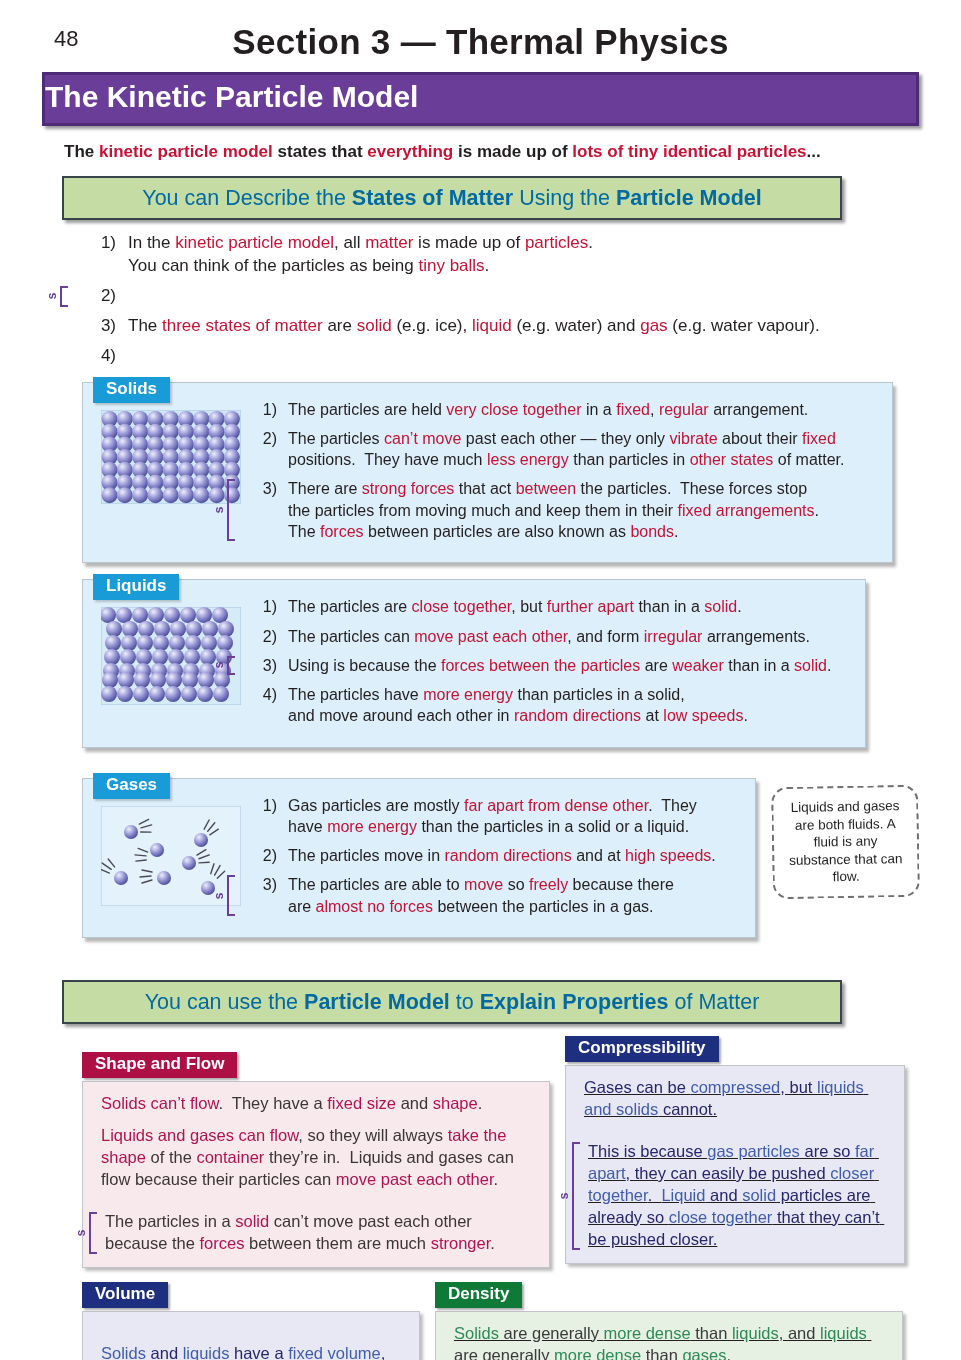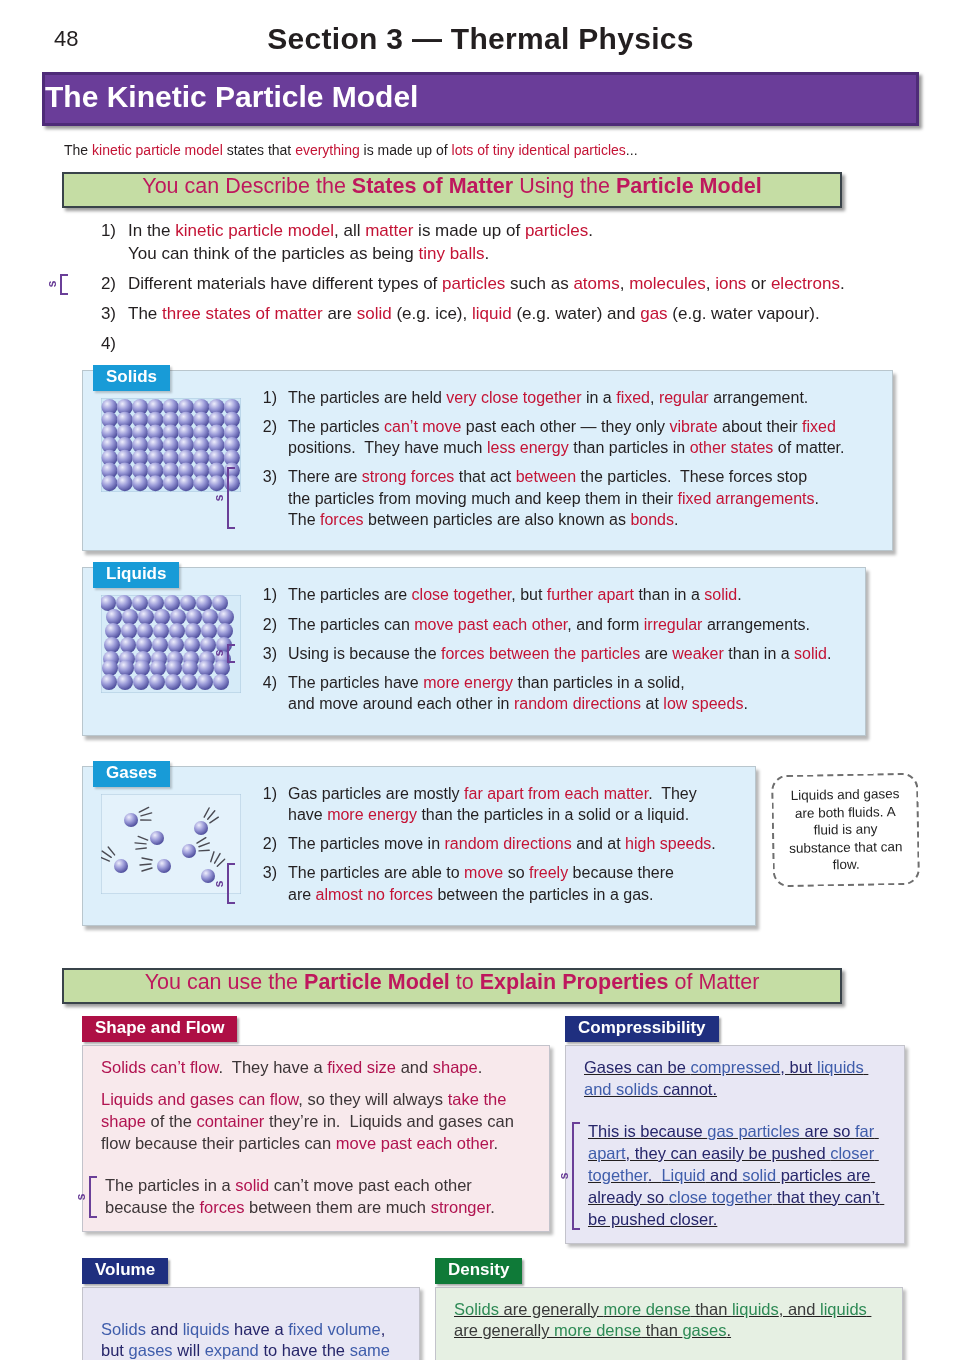--- a/index.html
+++ b/index.html
@@ -2,30 +2,30 @@
 <html style="--title_bg: #6a3d99; --title_border: #4e2b78; --banner_bg: #c5dda4; --state_tab: #189bd7; --state_box_bg: #ddeffa; --hl_red: #c41335; --pink_label: #ae0f45; --pink_bg: #f8e9ec; --pink_hl: #b11350; --navy_label: #1f2f7f; --navy_base: #26266a; --blue_hl: #3f5dab; --lav_bg: #e8e7f4; --green_label: #0f7a38; --green_bg: #e6f0e3; --green_hl: #2d8a55; --spec_purple: #6a3f98;"><head>
 <meta charset="utf-8">
 <style>
   html,body{margin:0;padding:0;background:#fff;}
   body{width:961px;font-family:"Liberation Sans","DejaVu Sans",sans-serif;color:#231f20;}
   .page{box-sizing:border-box;width:961px;min-height:1360px;padding:22px 42px 26px;position:relative;}
 
   
   .page-head{position:relative;text-align:center;height:40px;margin-bottom:10px;}
   .pagenum{position:absolute;left:12px;top:4px;font-size:22px;}
-  .head-title{font-size:30px;font-weight:600;letter-spacing:.3px;}
+  .head-title{font-size:35px;font-weight:600;letter-spacing:.3px;}
 
   .title-banner{margin:0 0 16px;background:var(--title_bg,#6a3d99);border:3px solid var(--title_border,#4e2b78);
     box-shadow:3px 3px 3px #9a9a9a;color:#fff;font-weight:800;font-size:30px;padding:5px 0 9px;}
 
-  .intro{margin:8px 0 14px 22px;font-size:14px;}
+  .intro{margin:8px 0 14px 22px;font-size:17px;font-weight:bold;}
 
   .banner{margin:4px 0 12px 20px;width:780px;box-sizing:border-box;background:var(--banner_bg,#c5dda4);
     border:2px solid #39434a;box-shadow:3px 3px 3px #9c9c9c;font-size:21.5px;text-align:center;
-    padding:0 8px 7px;color:#be185d;font-weight:500;}
+    padding:8px 8px 7px;color:#0369a1;font-weight:500;}
 
   .rich{white-space:pre-wrap;}
   .s-h{color:var(--hl);}
   .s-b{font-weight:800;}
   .theme-main{--hl:var(--hl_red,#c41335);color:#231f20;}
   .theme-pink{--hl:var(--pink_hl,#b11350);color:#3c3537;}
   .theme-blue{--hl:var(--blue_hl,#3f5dab);color:var(--navy_base,#26266a);}
   .theme-green{--hl:var(--green_hl,#2d8a55);color:#3a3a3a;}
 
   .main-list{margin:0 0 12px 44px;font-size:17px;}
@@ -62,21 +62,21 @@
 
   
   .prop-row{display:flex;margin-left:40px;}
   .prop-col{margin-right:15px;}
   .prop-col:last-child{margin-right:0;text-decoration:underline;}
   .w468{width:468px;box-sizing:border-box;}
   .w340{width:340px;box-sizing:border-box;}
   .w338{width:338px;box-sizing:border-box;}
   .prop-label{display:inline-block;color:#fff;font-weight:700;font-size:17px;padding:2px 13px 4px;
     box-shadow:2px 2px 2px #ababab;margin-bottom:3px;}
-  .lbl-red{background:var(--pink_label,#ae0f45);}
+  .lbl-red{background:var(--pink_label,#ae0f45);margin-top:16px;}
   .lbl-navy{background:var(--navy_label,#1f2f7f);}
   .lbl-green{background:var(--green_label,#0f7a38);}
   .prop-box{border:1px solid #c3c3cb;box-shadow:3px 3px 3px #bdbdbd;padding:11px 13px 12px 18px;
     font-size:16.5px;line-height:1.33;}
   .bg-pink{background:var(--pink_bg,#f8e9ec);}
   .bg-lav{background:var(--lav_bg,#e8e7f4);}
   .bg-green{background:var(--green_bg,#e6f0e3);}
   .prop-box p{margin:0 0 10px;}
   .prop-box p:last-child{margin-bottom:0;margin-top:20px;}
   .prop-box p.sbr{margin-left:4px;}
@@ -101,21 +101,20 @@
   <div class="main-list theme-main">
     <div class="li">
       <span class="num">1)</span>
       <span class="rich"><span>In the </span><span class="s-h">kinetic particle model</span><span>, all </span><span class="s-h">matter</span><span> is made up of </span><span class="s-h">particles</span><span>.</span><br><span>You can think of the particles as being </span><span class="s-h">tiny balls</span><span>.</span></span>
     </div>
     <div class="li sbr">
       <span class="sbracket">
           <i class="smark">s</i>
         </span>
       <span class="num">2)</span>
-      <span class="rich"><span>Different materials have different types of </span><span class="s-h">particles</span><span> such as </span><span class="s-h">atoms</span><span>, </span><span class="s-h">molecules</span><span>, </span><span class="s-h">ions</span><span> or </span><span class="s-h">electrons</span><span>.</span></span>
     </div>
     <div class="li">
       <span class="num">3)</span>
       <span class="rich"><span>The </span><span class="s-h">three states of matter</span><span> are </span><span class="s-h">solid</span><span> (e.g. ice), </span><span class="s-h">liquid</span><span> (e.g. water) and </span><span class="s-h">gas</span><span> (e.g. water vapour).</span></span>
     </div>
     <div class="li">
       <span class="num">4)</span>
     </div>
   </div>
 
@@ -349,21 +348,21 @@
           <circle cx="100" cy="34" r="7" fill="url(#sphereGrad)"></circle>
           <circle cx="20" cy="72" r="7" fill="url(#sphereGrad)"></circle>
           <circle cx="63" cy="72" r="7" fill="url(#sphereGrad)"></circle>
           <circle cx="88" cy="57" r="7" fill="url(#sphereGrad)"></circle>
           <circle cx="107" cy="82" r="7" fill="url(#sphereGrad)"></circle>
         </svg>
       </div>
       <div class="state-items theme-main">
         <div class="li">
           <span class="num">1)</span>
-          <span class="rich"><span>Gas particles are mostly </span><span class="s-h">far apart from each matter</span><span>.  They</span><br><span>have </span><span class="s-h">more energy</span><span> than the particles in a solid or a liquid.</span></span>
+          <span class="rich"><span>Gas particles are mostly </span><span class="s-h">far apart from dense other</span><span>.  They</span><br><span>have </span><span class="s-h">more energy</span><span> than the particles in a solid or a liquid.</span></span>
         </div>
         <div class="li">
           <span class="num">2)</span>
           <span class="rich"><span>The particles move in </span><span class="s-h">random directions</span><span> and at </span><span class="s-h">high speeds</span><span>.</span></span>
         </div>
         <div class="li sbr">
           <span class="sbracket">
               <i class="smark">s</i>
             </span>
           <span class="num">3)</span>

